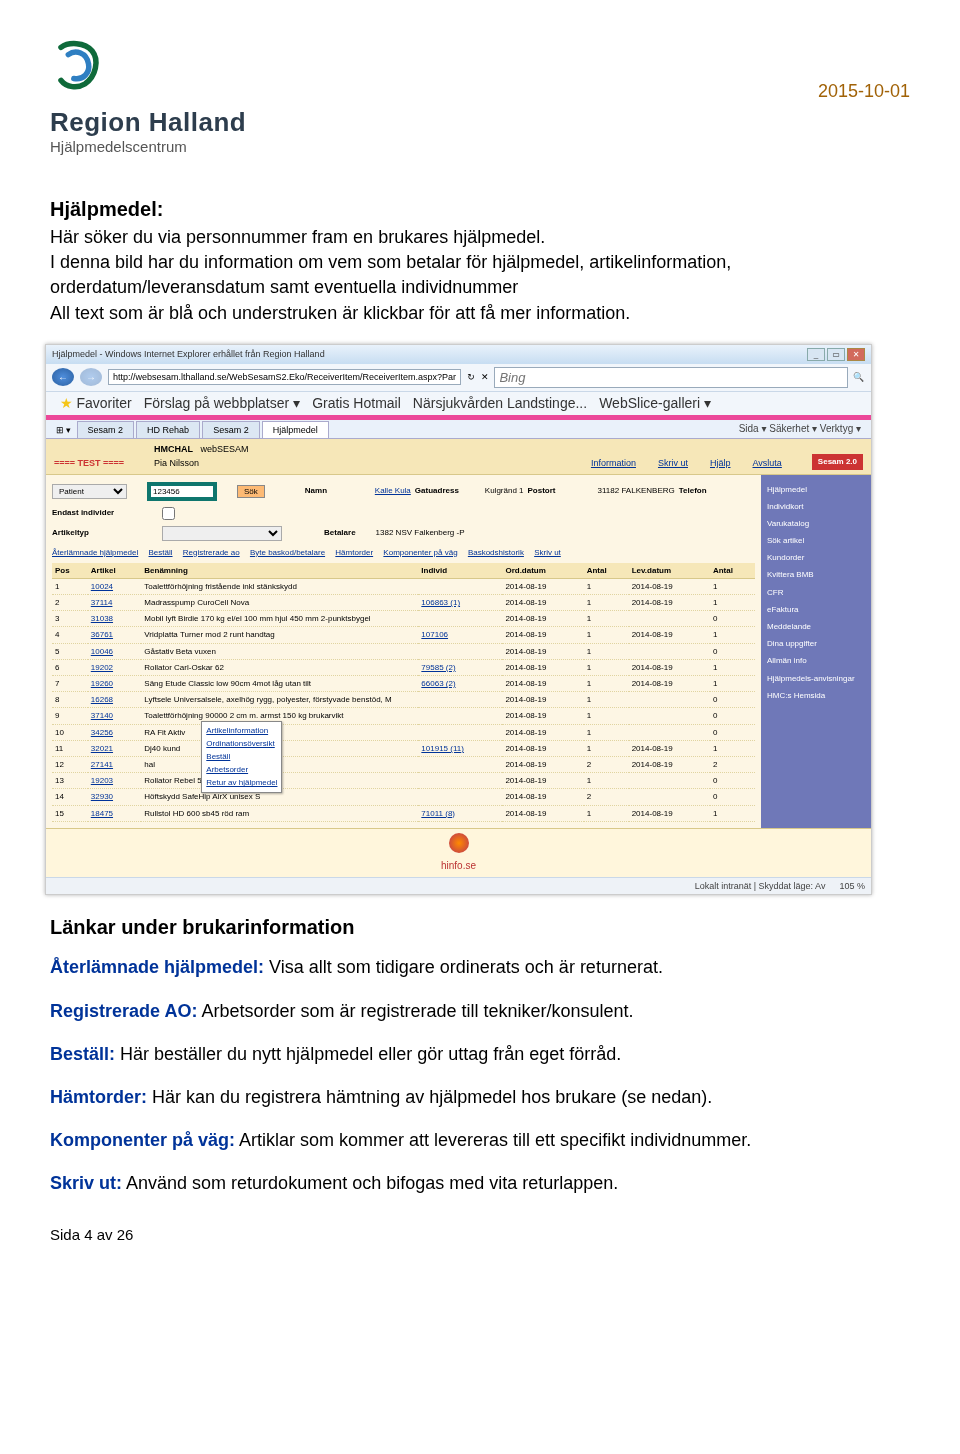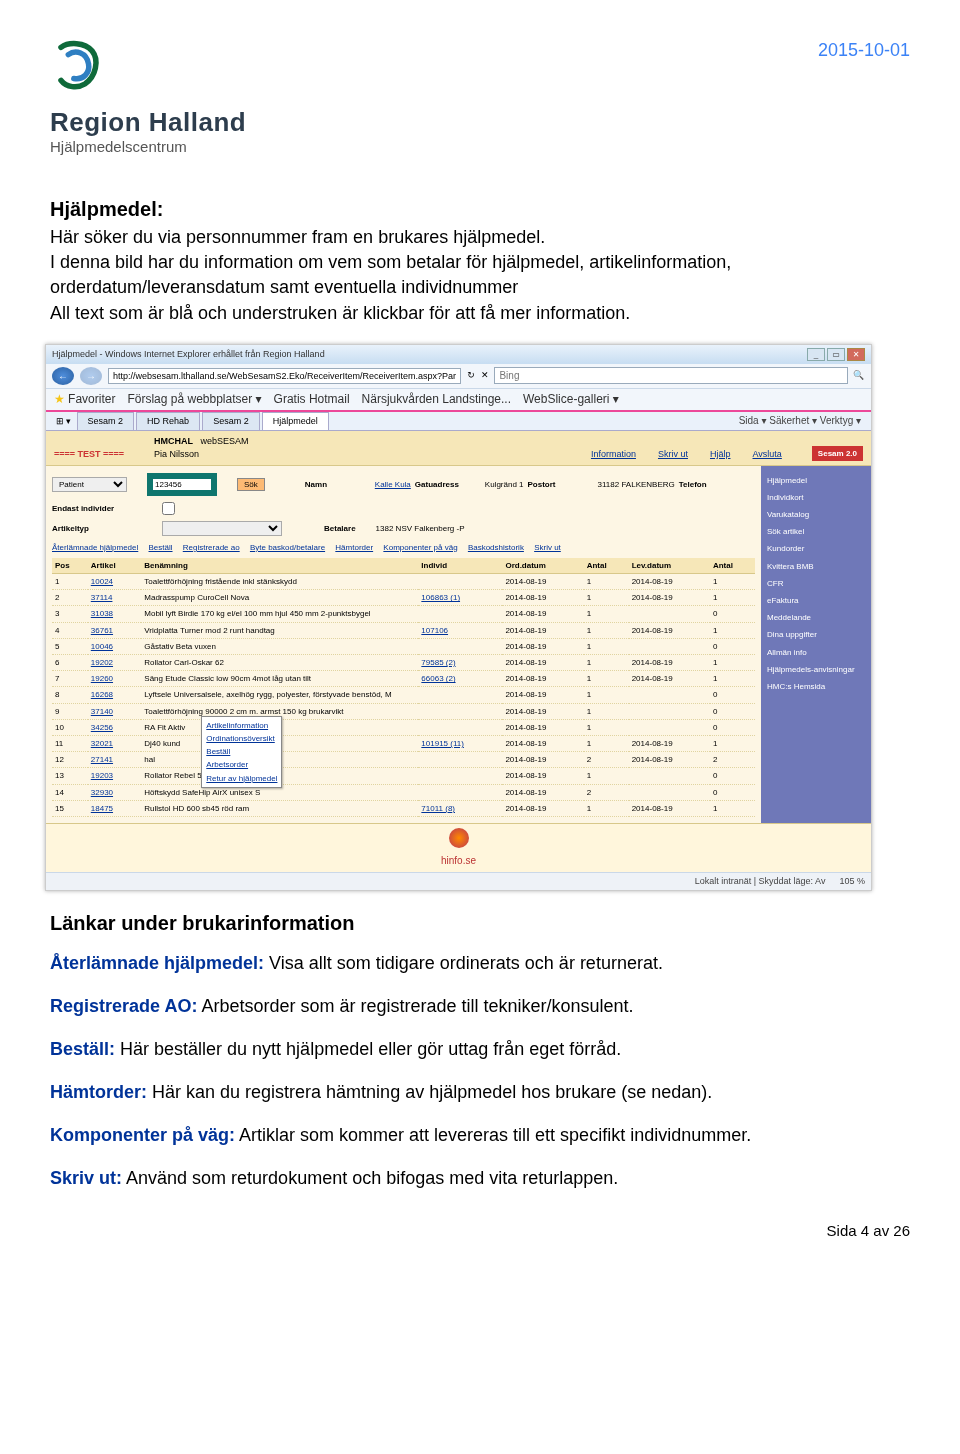--- a/index.html
+++ b/index.html
@@ -17,21 +17,21 @@
     display: flex;
     justify-content: space-between;
     align-items: flex-start;
     margin-bottom: 40px;
   }
   .logo-block { display: flex; align-items: flex-start; gap: 12px; flex-direction: column; }
   .logo-swirl { width: 55px; height: 55px; }
   .logo-text { display: flex; flex-direction: column; }
   .logo-text .l1 { font-size: 26px; font-weight: bold; color: #2d3d4d; letter-spacing: 0.5px; }
   .logo-text .l2 { font-size: 15px; color: #555; }
-  .date { font-size: 18px; color: #3b82f6; }
+  .date { font-size: 18px; color: #a16207; margin-top: 41px; }
   .content { font-size: 18px; line-height: 1.4; }
   .content h2 { font-size: 20px; margin-bottom: 2px; }
   .content p { margin-bottom: 18px; }
   .content .section-title { font-size: 20px; font-weight: bold; margin: 14px 0 14px 0; }
   .link-lead { color: #003399; font-weight: bold; }
   .screenshot {
     width: 827px;
     margin: 10px 0 18px -5px;
     border: 1px solid #ccc;
     font-size: 9px;
@@ -50,24 +50,24 @@
   .win-btn { width: 18px; height: 13px; background: #d8e6f3; border: 1px solid #8aa; font-size: 8px; text-align:center; line-height:11px; }
   .win-btn.red { background: #d26a5c; color:#fff; border-color:#a84; }
   .ie-addr {
     background: #f2f6fb;
     padding: 3px 6px;
     display: flex; align-items: center; gap: 6px;
     border-bottom: 1px solid #cad8e8;
   }
   .ie-addr .back { width:22px; height:18px; border-radius:50%; background:radial-gradient(#4f8edc,#2a5fa0); color:#fff; text-align:center; line-height:18px; font-size:10px; }
   .ie-addr input { flex:1; font-size:9px; padding:2px 4px; border:1px solid #9ab; background:#fff; }
-  .ie-addr .search { width:110px; font-size:10px; padding:2px 4px; border:1px solid #9ab; }
+  .ie-addr .search { width:110px; font-size:13px; padding:2px 4px; border:1px solid #9ab;font-style:italic; }
   .ie-fav {
-    background:#f2f6fb; padding:2px 8px; font-size:12px; color:#333;
-    display:flex; gap:12px; border-bottom:2px solid #ec4899;
+    background:#f2f6fb; padding:2px 14px; font-size:14px; color:#333;
+    display:flex; gap:12px; border-bottom:5px solid #ec4899;
   }
   .ie-fav .star { color:#f5c518; }
   .ie-tabs {
     background:#eaf1fa; padding:0 6px; display:flex; gap:2px; align-items:flex-end;
     border-bottom:1px solid #aac;
   }
   .ie-tab { background:#fff; border:1px solid #aac; border-bottom:none; padding:2px 10px; font-size:9px; }
   .ie-tab.inactive { background:#dce7f3; }
   .ie-tools { margin-left:auto; font-size:10px; color:#444; padding:2px 4px; }
   .app-bar {
@@ -79,21 +79,21 @@
   .app-bar .links { margin-left:auto; display:flex; gap:22px; }
   .app-bar .links span { color:#003399; text-decoration:underline; }
   .sesam-badge { background:#c33; color:#fff; padding:2px 6px; font-size:8px; font-weight:bold; }
   .app-body { display:flex; background:#fff; }
   .app-main { flex:1; background:#fdf6e4; padding:4px 6px 6px 6px; font-size:8px; }
   .app-side { width:110px; background:#6f78b8; color:#fff; padding:6px 6px; font-size:8px; }
   .app-side div { padding:3px 0; }
   .form-row { display:flex; gap:20px; align-items:center; padding:3px 0; }
   .form-row label { font-weight:bold; width:90px; display:inline-block; }
   .form-row .field { display:inline-block; }
-  .form-row input[type=text] { width:70px; font-size:8px; padding:1px 2px; border:6px solid #0f766e; }
+  .form-row input[type=text] { width:70px; font-size:8px; padding:1px 2px; border:4px solid #0f766e; }
   .form-row select { width:75px; font-size:8px; padding:1px 2px; border:1px solid #aaa; }
   .form-row button { font-size:8px; padding:1px 6px; border:1px solid #888; background:#fdba74; }
   .form-row .col { display:flex; gap:4px; }
   .form-row .kv { display:flex; gap:10px; }
   .form-row .kv b { width:60px; }
   .blue { color:#003399; text-decoration:underline; }
   .toolbar-links { padding:3px 0; color:#003399; }
   .toolbar-links span { text-decoration:underline; margin-right:8px; }
   table.data {
     width:100%; border-collapse:collapse; font-size:8px; margin-top:2px;
@@ -117,21 +117,21 @@
   .ctx-popup div { color:#003399; text-decoration:underline; padding:1px 0; white-space:nowrap; }
   .hinfo {
     background:#fff6dc; text-align:right; padding:4px 8px; font-size:10px; color:#b33;
     border-top:1px solid #d8c88a; display:flex; justify-content:flex-end; align-items:center; gap:6px;flex-direction:column;
   }
   .hinfo-logo { width:20px; height:20px; border-radius:50%; background:radial-gradient(#ff8a00,#b35); position:relative; }
   .ie-status {
     background:#eef2f7; padding:2px 6px; font-size:9px; color:#444;
     display:flex; justify-content:flex-end; gap:14px; border-top:1px solid #cad8e8;
   }
-  .footer { text-align:right; font-size:15px; margin-top:30px; }
+  .footer { text-align:left; font-size:15px; margin-top:30px; }
 </style>
 </head>
 <body>
 
 <div class="page">
 
   <div class="header-row">
     <div class="logo-block">
       <svg class="logo-swirl" viewBox="0 0 60 60">
         <path d="M12 8 C20 2, 38 2, 46 12 C54 22, 50 40, 38 48 C30 53, 18 52, 12 44" stroke="#0f6a3a" stroke-width="6" fill="none" stroke-linecap="round"></path>

